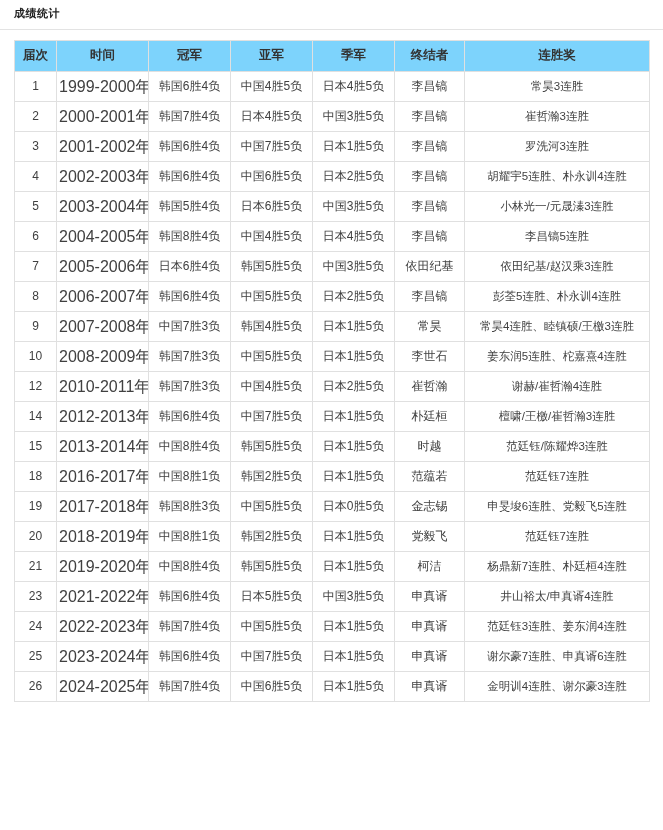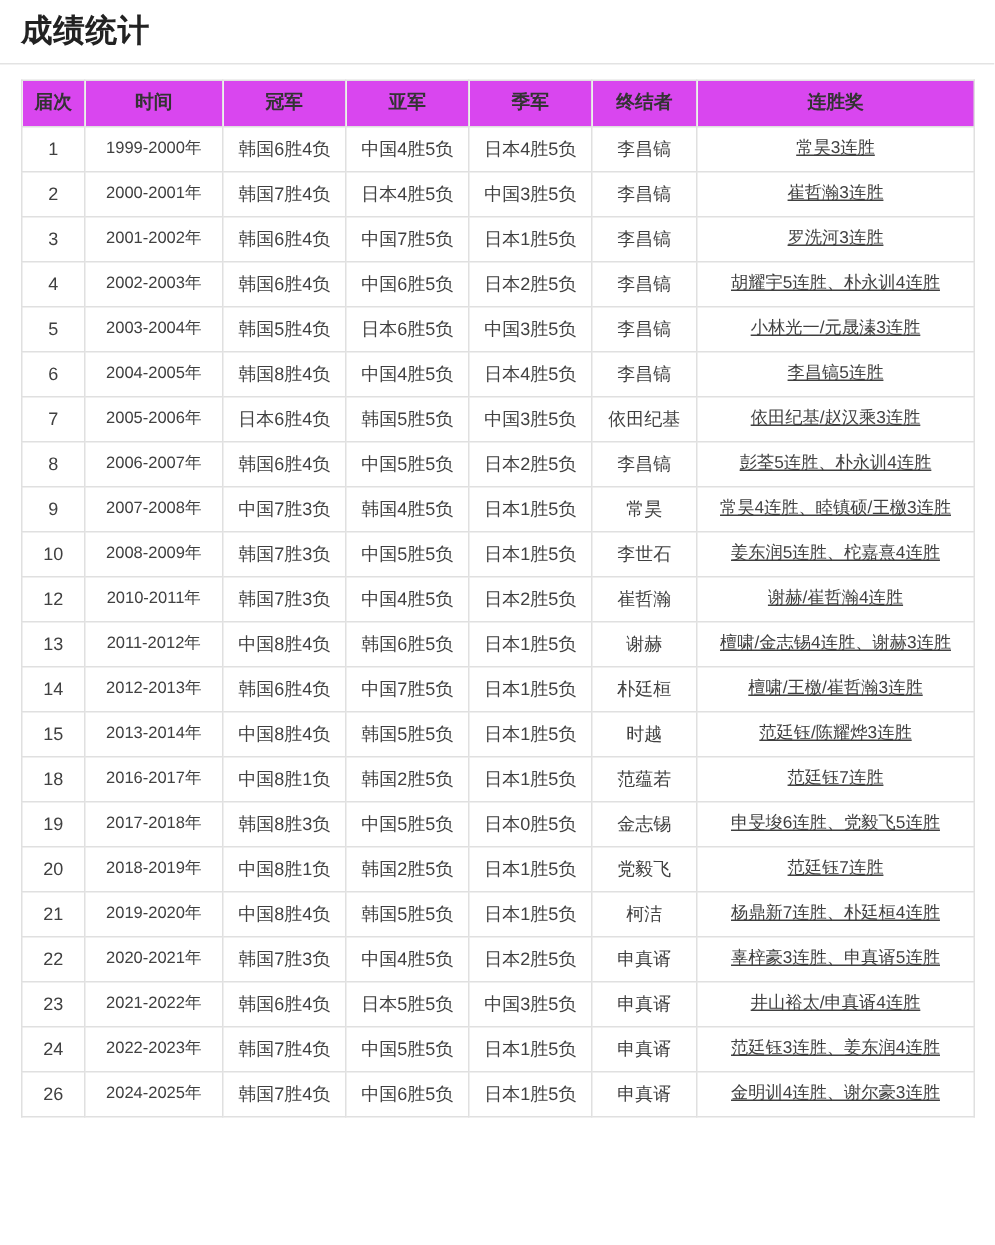--- a/index.html
+++ b/index.html
@@ -12,21 +12,21 @@
     font-family: "Liberation Sans", "DejaVu Sans", sans-serif;
     color: #333333;
     -webkit-font-smoothing: antialiased;
   }
   .page {
     width: 663px;
     box-sizing: border-box;
     padding: 0;
   }
   .page-title {
-    font-size: 21px;
+    font-size: 11px;
     font-weight: bold;
     color: #222222;
     padding: 6px 14px 8px 14px;
     letter-spacing: 0.5px;
   }
   .title-rule {
     height: 1px;
     background: #e3e3e3;
     margin: 0 0 10px 0;
   }
@@ -44,42 +44,42 @@
     border: 1px solid #e0e0e0;
     text-align: center;
     vertical-align: middle;
     padding: 0 2px;
     height: 29px;
     line-height: 1.25;
     overflow: hidden;
     white-space: nowrap;
   }
   table.stats thead th {
-    background: #d946ef;
+    background: #7dd3fc;
     font-weight: bold;
     color: #333333;
     font-size: 12.5px;
     height: 30px;
   }
   table.stats tbody td {
     background: #ffffff;
     color: #404040;
   }
   
   col.c-idx    { width: 42px; }
   col.c-season { width: 92px; }
   col.c-champ  { width: 82px; }
   col.c-second { width: 82px; }
   col.c-third  { width: 82px; }
   col.c-ender  { width: 70px; }
   col.c-streak { width: 185px; }
 
   td.idx { color: #3a3a3a; }
-  td.streak { font-size: 11.5px; text-decoration: underline; }
-  td.season { font-size: 11px; }
+  td.streak { font-size: 11.5px; }
+  td.season { font-size: 16px; }
 </style>
 </head>
 <body>
 
 <div class="page">
 
   <div class="page-title">成绩统计</div>
   <div class="title-rule"></div>
 
   <div class="table-wrap">
@@ -198,29 +198,20 @@
           <tr>
             <td class="idx">12</td>
             <td class="season">2010-2011年</td>
             <td>韩国7胜3负</td>
             <td>中国4胜5负</td>
             <td>日本2胜5负</td>
             <td>崔哲瀚</td>
             <td class="streak">谢赫/崔哲瀚4连胜</td>
           </tr>
           <tr>
-            <td class="idx">13</td>
-            <td class="season">2011-2012年</td>
-            <td>中国8胜4负</td>
-            <td>韩国6胜5负</td>
-            <td>日本1胜5负</td>
-            <td>谢赫</td>
-            <td class="streak">檀啸/金志锡4连胜、谢赫3连胜</td>
-          </tr>
-          <tr>
             <td class="idx">14</td>
             <td class="season">2012-2013年</td>
             <td>韩国6胜4负</td>
             <td>中国7胜5负</td>
             <td>日本1胜5负</td>
             <td>朴廷桓</td>
             <td class="streak">檀啸/王檄/崔哲瀚3连胜</td>
           </tr>
           <tr>
             <td class="idx">15</td>
@@ -261,47 +252,47 @@
           <tr>
             <td class="idx">21</td>
             <td class="season">2019-2020年</td>
             <td>中国8胜4负</td>
             <td>韩国5胜5负</td>
             <td>日本1胜5负</td>
             <td>柯洁</td>
             <td class="streak">杨鼎新7连胜、朴廷桓4连胜</td>
           </tr>
           <tr>
-            <td class="idx">22</td>
-            <td class="season">2020-2021年</td>
-            <td>韩国7胜3负</td>
-            <td>中国4胜5负</td>
-            <td>日本2胜5负</td>
-            <td>申真谞</td>
-            <td class="streak">辜梓豪3连胜、申真谞5连胜</td>
-          </tr>
-          <tr>
             <td class="idx">23</td>
             <td class="season">2021-2022年</td>
             <td>韩国6胜4负</td>
             <td>日本5胜5负</td>
             <td>中国3胜5负</td>
             <td>申真谞</td>
             <td class="streak">井山裕太/申真谞4连胜</td>
           </tr>
           <tr>
             <td class="idx">24</td>
             <td class="season">2022-2023年</td>
             <td>韩国7胜4负</td>
             <td>中国5胜5负</td>
             <td>日本1胜5负</td>
             <td>申真谞</td>
             <td class="streak">范廷钰3连胜、姜东润4连胜</td>
           </tr>
           <tr>
+            <td class="idx">25</td>
+            <td class="season">2023-2024年</td>
+            <td>韩国6胜4负</td>
+            <td>中国7胜5负</td>
+            <td>日本1胜5负</td>
+            <td>申真谞</td>
+            <td class="streak">谢尔豪7连胜、申真谞6连胜</td>
+          </tr>
+          <tr>
             <td class="idx">26</td>
             <td class="season">2024-2025年</td>
             <td>韩国7胜4负</td>
             <td>中国6胜5负</td>
             <td>日本1胜5负</td>
             <td>申真谞</td>
             <td class="streak">金明训4连胜、谢尔豪3连胜</td>
           </tr>
         </tbody>
     </table>

